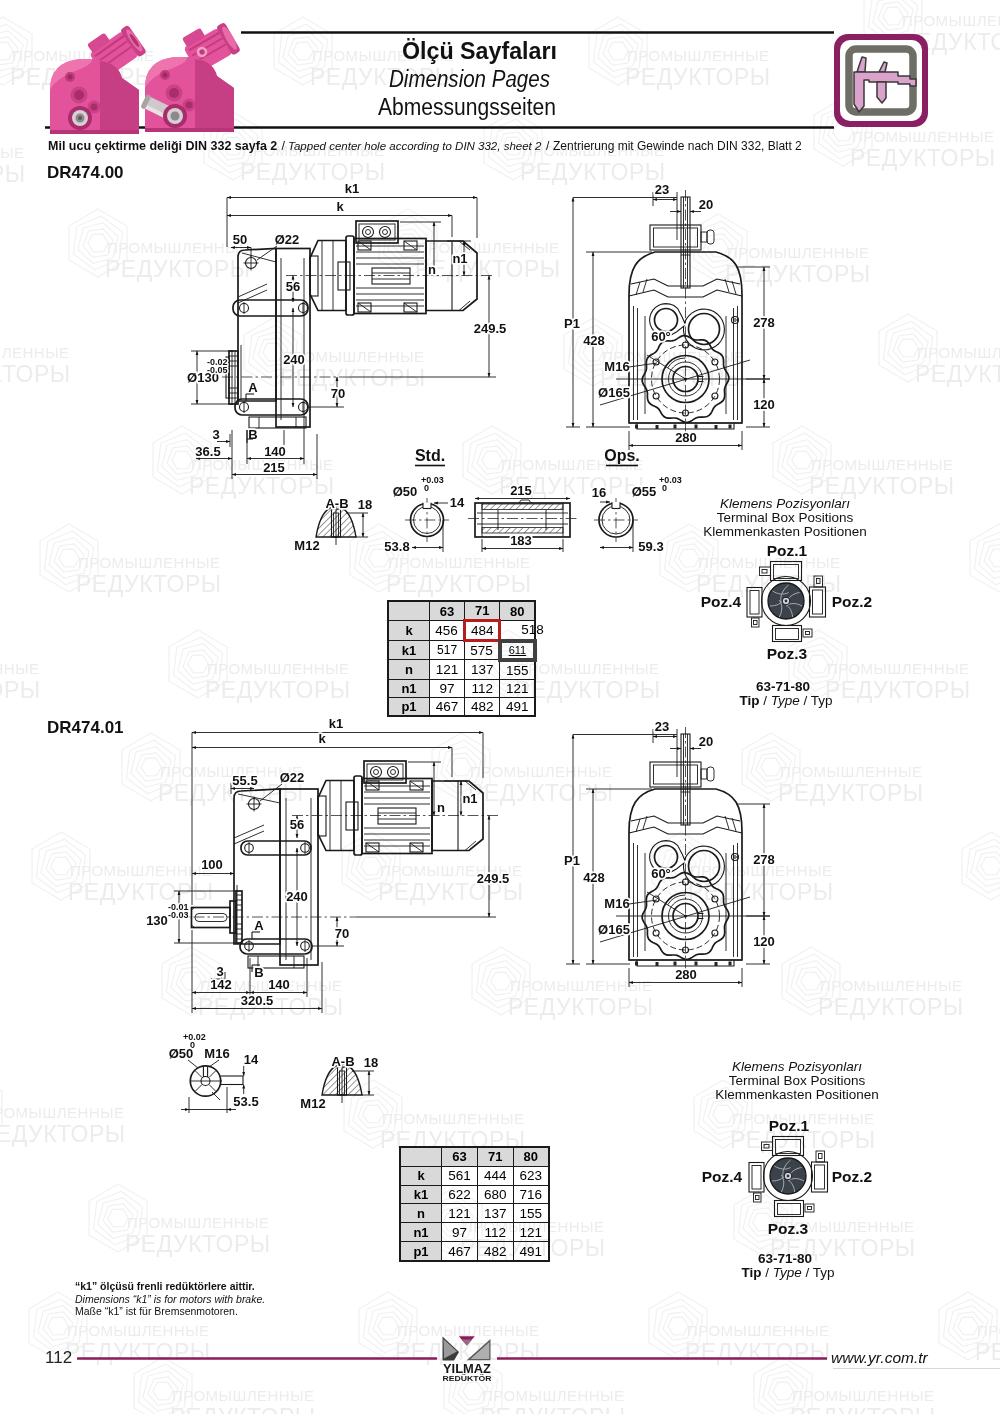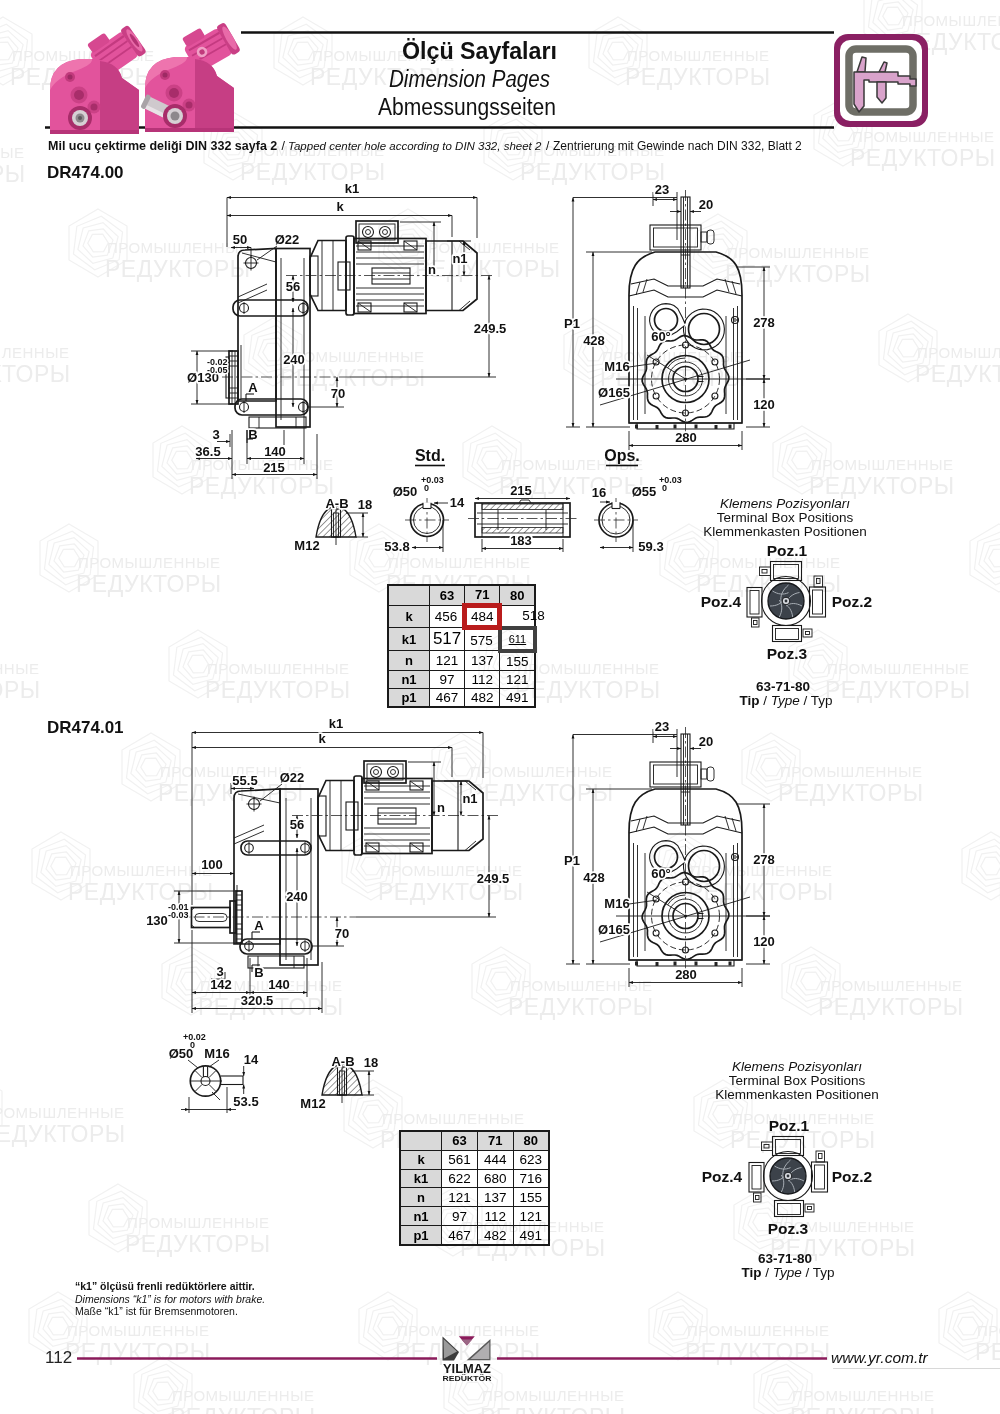--- a/index.html
+++ b/index.html
@@ -5,21 +5,21 @@
 html,body{margin:0;padding:0;background:#fff;}
 #page{position:relative;width:1000px;height:1414px;background:#fff;overflow:hidden;font-family:"Liberation Sans",sans-serif;padding-left:40px;}
 svg{position:absolute;left:0;top:0;}
 svg text{font-family:"Liberation Sans",sans-serif;}
 .d{font-weight:bold;font-size:13px;fill:#111;text-anchor:middle;paint-order:stroke;stroke:#fff;stroke-width:3.5px;stroke-linejoin:round;}
 .ds{font-weight:bold;font-size:9px;fill:#111;text-anchor:start;paint-order:stroke;stroke:#fff;stroke-width:3px;stroke-linejoin:round;}
 .dim{stroke:#1a1a1a;stroke-width:0.9;fill:none;}
 .out{stroke:#1a1a1a;stroke-width:1.7;fill:none;}
 .med{stroke:#1a1a1a;stroke-width:1.1;fill:none;}
 .cl{stroke:#2a2a2a;stroke-width:0.8;fill:none;stroke-dasharray:11 3 2.5 3;}
-table{border-collapse:collapse;font-family:"Liberation Sans",sans-serif;}
+table{border-collapse:collapse;font-family:"Liberation Sans",sans-serif;margin-top:16px;}
 </style>
 </head>
 <body>
 <div id="page">
 <svg width="1000" height="1414" viewBox="0 0 1000 1414">
 <defs>
 <marker id="ar" viewBox="0 0 10 10" refX="9.5" refY="5" markerWidth="11" markerHeight="4.6" orient="auto-start-reverse">
           <path d="M0,1.6 L10,5 L0,8.4 Z" fill="#111"></path>
         </marker>
 <pattern id="hat" width="4.5" height="4.5" patternUnits="userSpaceOnUse" patternTransform="rotate(45)">
@@ -1079,26 +1079,26 @@
 <tbody>
       <tr style="background:#d9d9d9;">
         <td style="border:1px solid #1a1a1a;width:38px;"></td>
         <td style="border:1px solid #1a1a1a;font-weight:bold;font-size:13px;">63</td>
         <td style="border:1px solid #1a1a1a;font-weight:bold;font-size:13px;">71</td>
         <td style="border:1px solid #1a1a1a;font-weight:bold;font-size:13px;">80</td>
       </tr>
 <tr>
         <td style="border:1px solid #1a1a1a;background:#d9d9d9;font-weight:bold;font-size:13px;">k</td>
         <td style="border:1px solid #1a1a1a;font-size:13.5px;">456</td>
-        <td style="border:5px solid #b91c1c;font-size:13.5px;">484</td>
+        <td style="border:3px solid #b91c1c;font-size:13.5px;">484</td>
         <td style="border:1px solid #1a1a1a;font-size:13.5px;padding-left:20px;">518</td>
       </tr>
 <tr>
         <td style="border:1px solid #1a1a1a;background:#d9d9d9;font-weight:bold;font-size:13px;">k1</td>
-        <td style="border:1px solid #1a1a1a;font-size:17px;">517</td>
+        <td style="border:1px solid #1a1a1a;font-size:12px;">517</td>
         <td style="border:1px solid #1a1a1a;font-size:13.5px;">575</td>
         <td style="border:4px solid #404040;font-size:11px;text-decoration:underline;">611</td>
       </tr>
 <tr>
         <td style="border:1px solid #1a1a1a;background:#d9d9d9;font-weight:bold;font-size:13px;">n</td>
         <td style="border:1px solid #1a1a1a;font-size:13.5px;">121</td>
         <td style="border:1px solid #1a1a1a;font-size:13.5px;">137</td>
         <td style="border:1px solid #1a1a1a;font-size:13.5px;">155</td>
       </tr>
 <tr>

